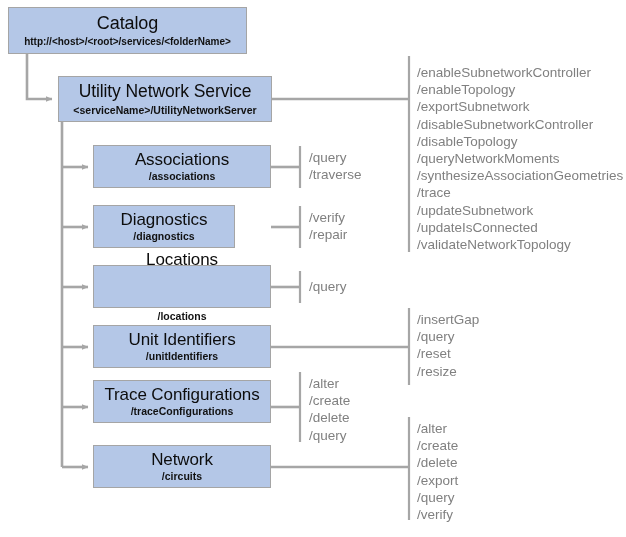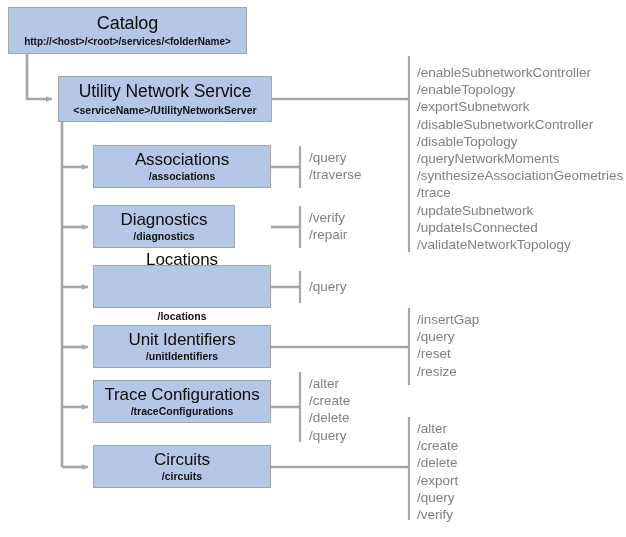--- a/index.html
+++ b/index.html
@@ -153,21 +153,21 @@
     <div class="title">Unit Identifiers</div>
     <div class="path">/unitIdentifiers</div>
   </div>
 
   <div class="node" style="left:93px; top:365px; width:178px; height:43px;margin-top:15px;">
     <div class="title">Trace Configurations</div>
     <div class="path">/traceConfigurations</div>
   </div>
 
   <div class="node" style="left:93px; top:445px; width:178px; height:43px;">
-    <div class="title">Circuits</div>
+    <div class="title">Network</div>
     <div class="path">/circuits</div>
   </div>
 
   <div class="oplist" style="left:417px; top:64px;">
       <span class="op">/enableSubnetworkController</span>
       <span class="op">/enableTopology</span>
       <span class="op">/exportSubnetwork</span>
       <span class="op">/disableSubnetworkController</span>
       <span class="op">/disableTopology</span>
       <span class="op">/queryNetworkMoments</span>

